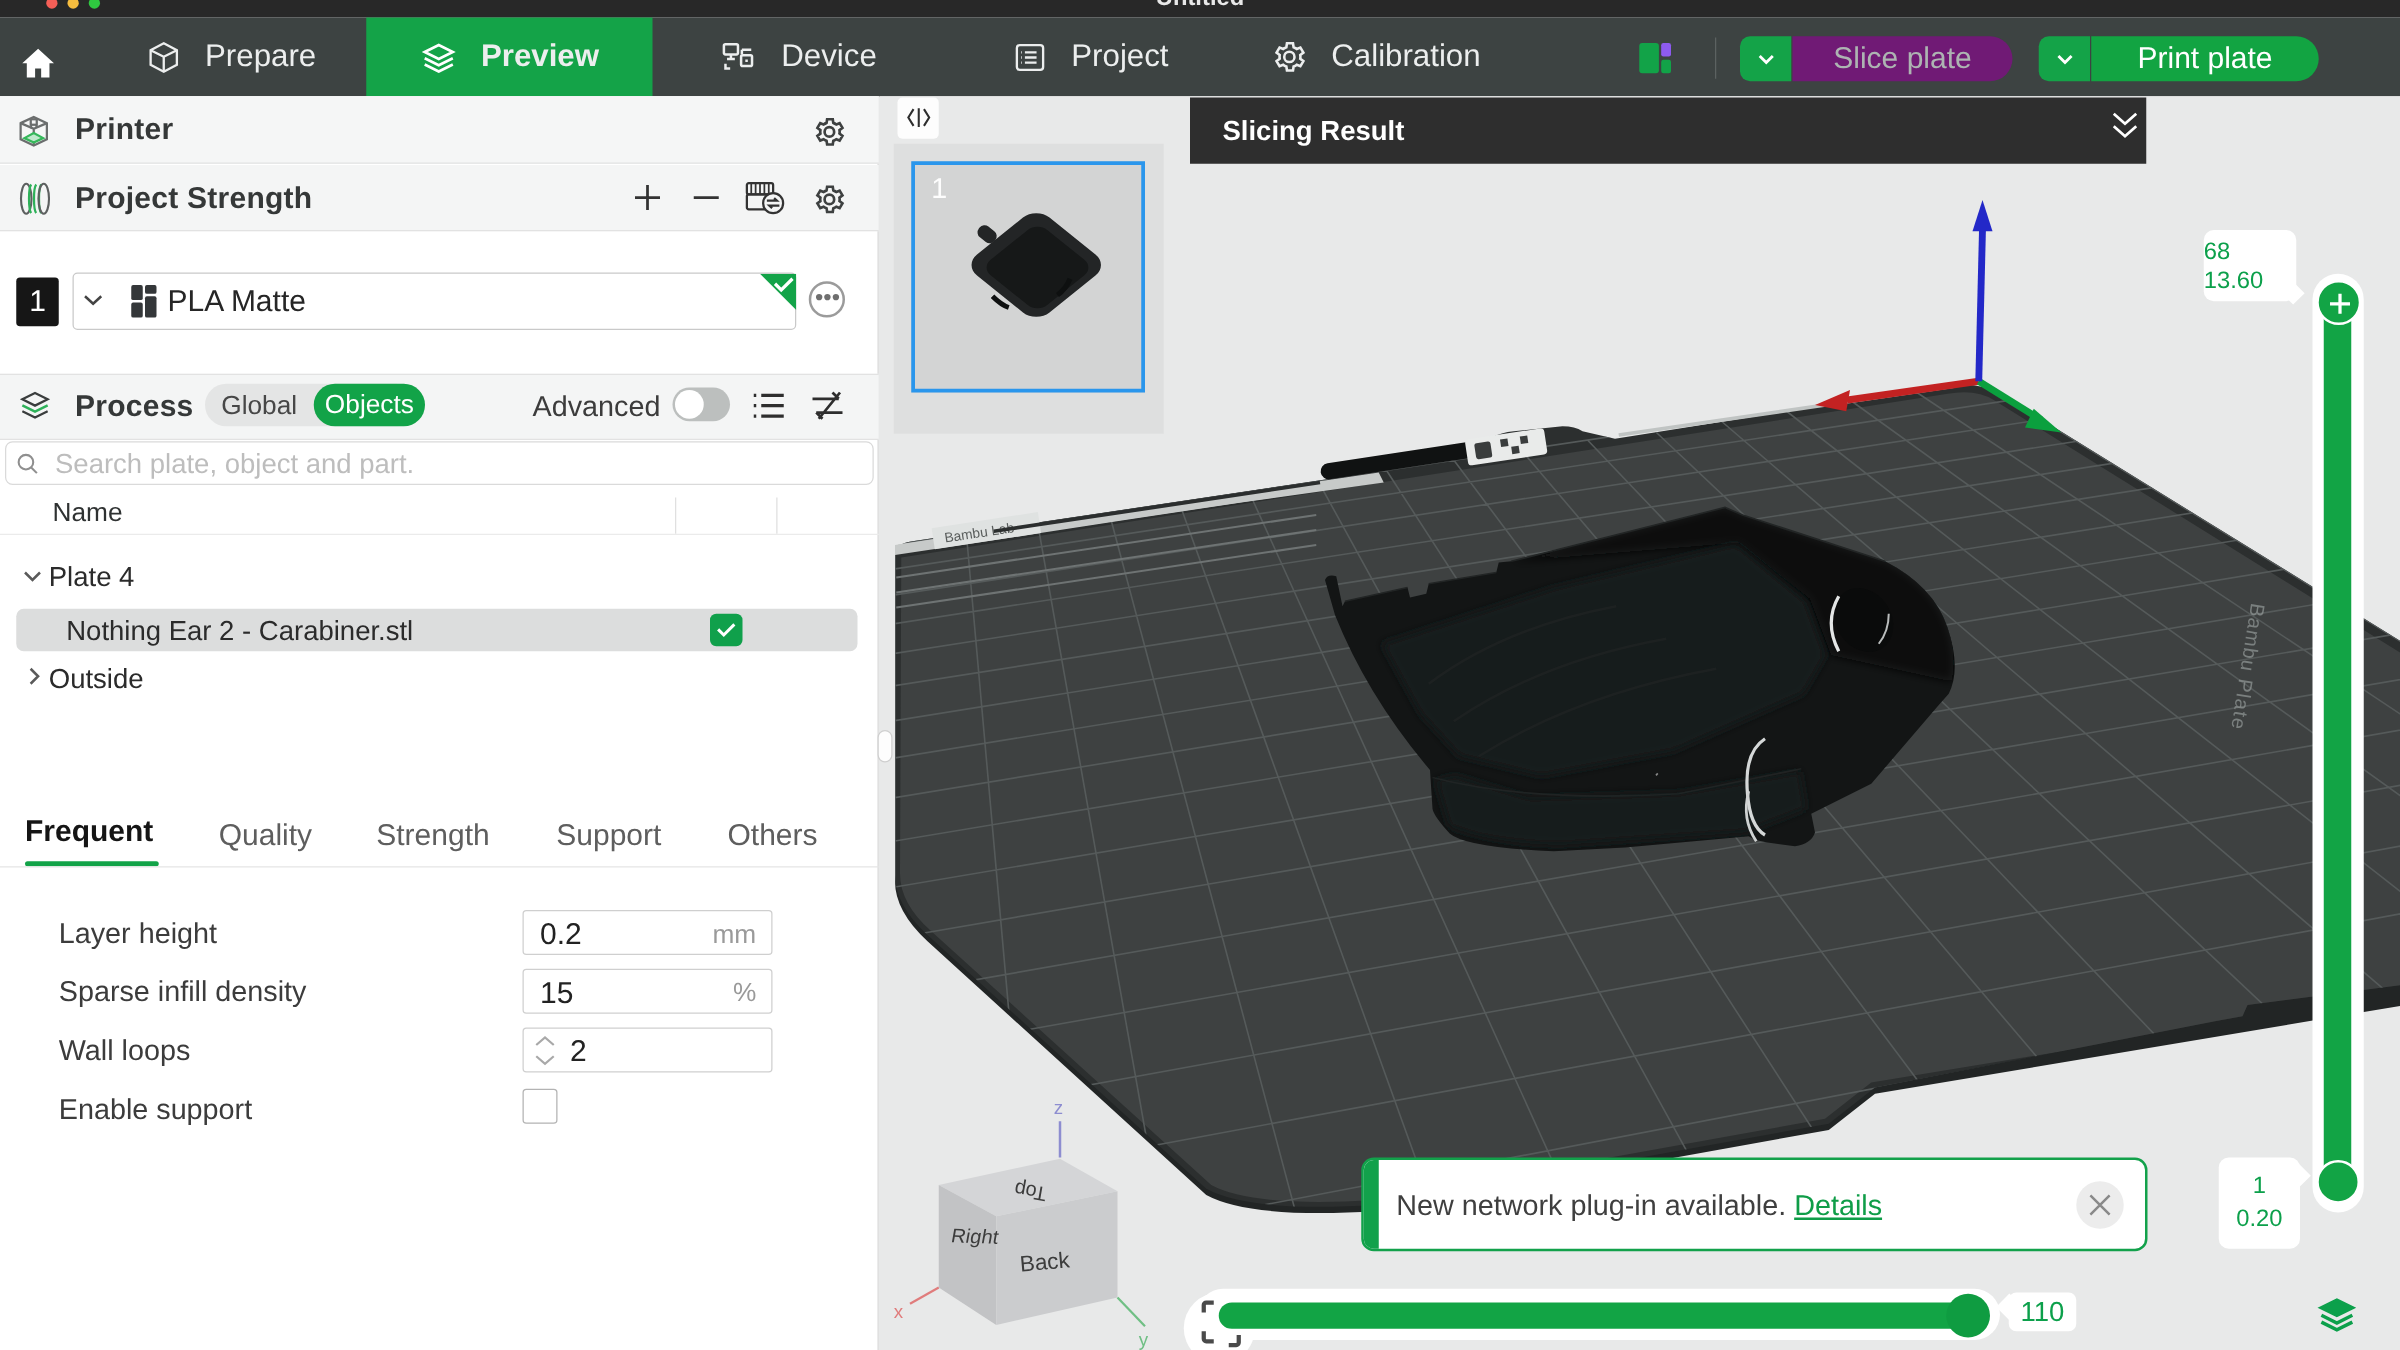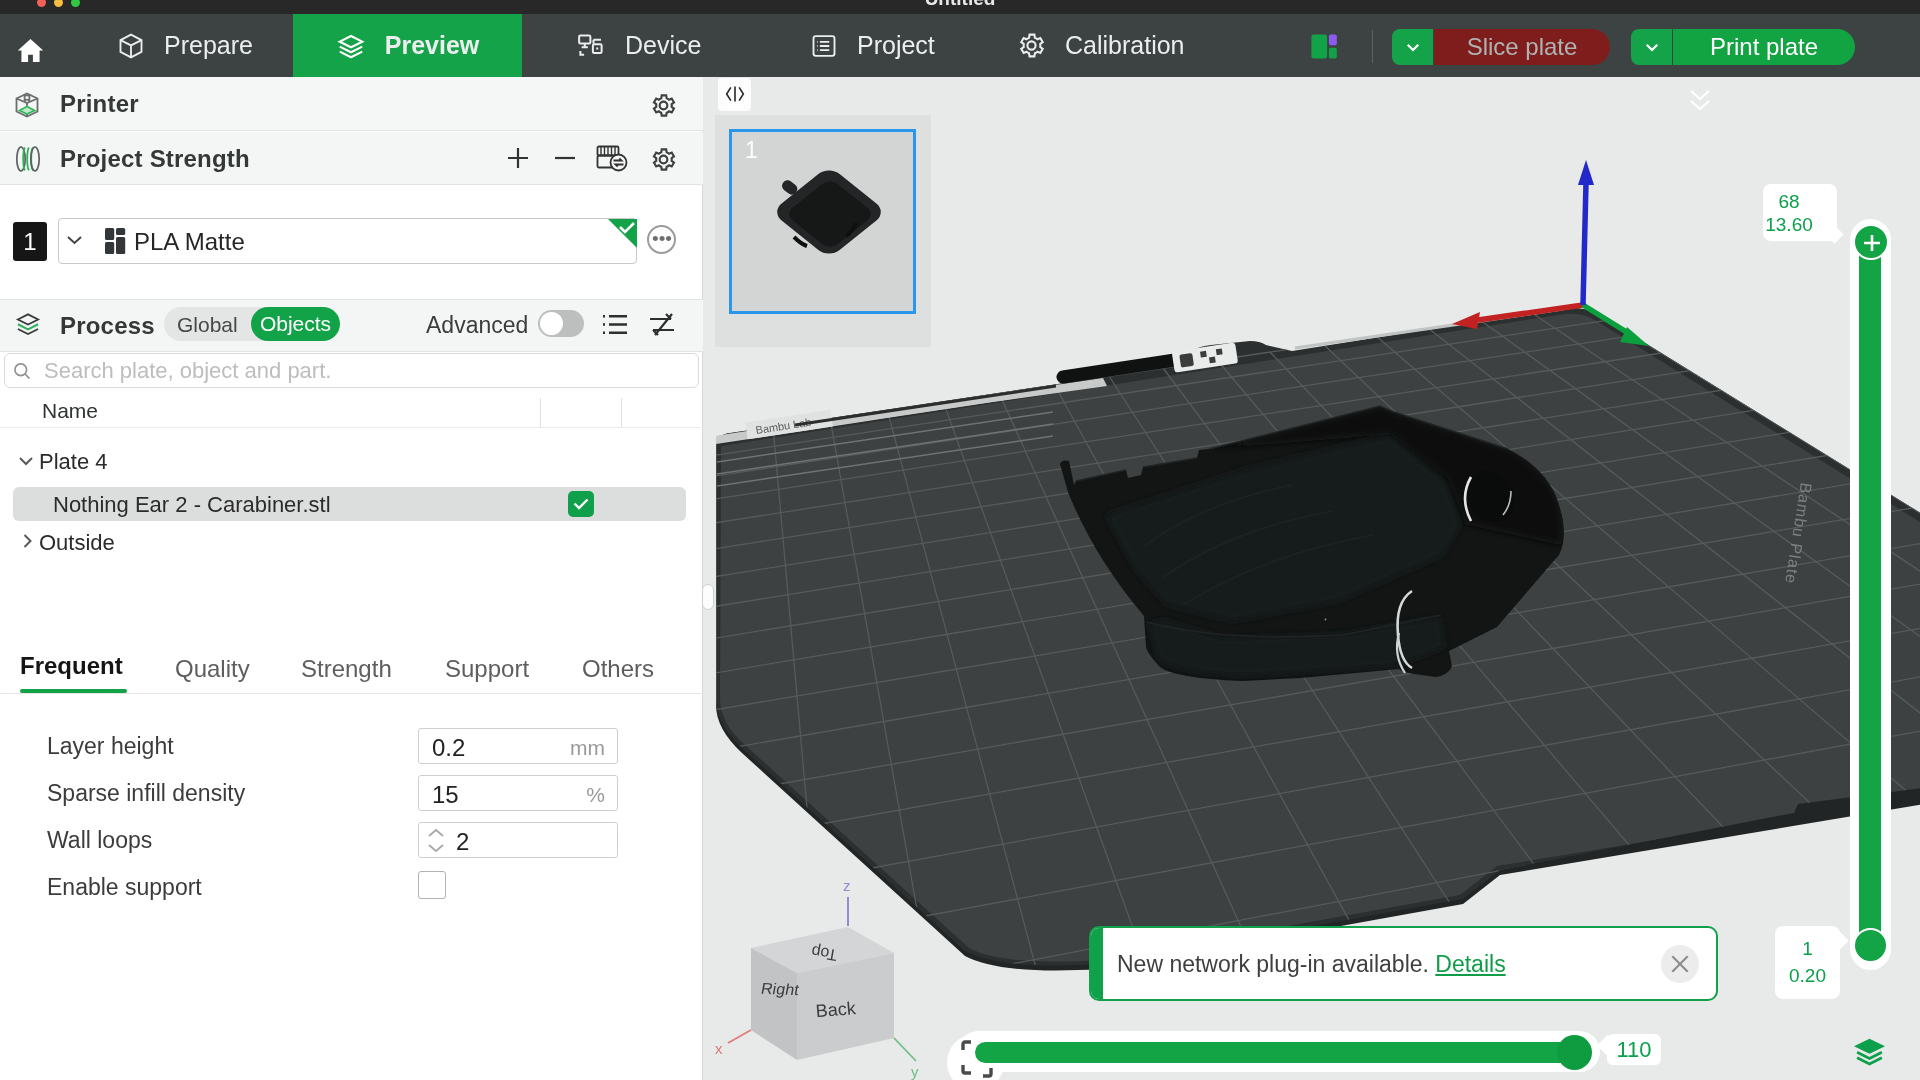--- a/index.html
+++ b/index.html
@@ -63,21 +63,21 @@
       <rect x="16.5" y="2" width="6.5" height="9" rx="1.5" fill="#8e5bf0"></rect>
       <rect x="16.5" y="13" width="6.5" height="9" rx="1.5" fill="#12a348"></rect>
       <rect x="5" y="5" width="7" height="8" rx="1" fill="#fff" opacity="0"></rect>
     </svg>
   <div class="abs" style="left:1372px;top:16px;width:1px;height:33px;background:#5c6261"></div>
   <div class="combo-ch" style="left:1392px">
       <svg width="18" height="18" viewBox="0 0 24 24" fill="none" stroke="#fff" stroke-width="3">
         <path d="M5 9l7 7 7-7"></path>
       </svg>
     </div>
-  <div class="pill" style="left:1434px;width:176px;background:#7f1d1d;color:#adb4b2">Slice plate</div>
+  <div class="pill" style="left:1434px;width:176px;background:#701a75;color:#adb4b2">Slice plate</div>
   <div class="combo-ch" style="left:1631px">
       <svg width="18" height="18" viewBox="0 0 24 24" fill="none" stroke="#fff" stroke-width="3">
         <path d="M5 9l7 7 7-7"></path>
       </svg>
     </div>
   <div class="pill" style="left:1673px;width:182px;background:#12a442;color:#fff;font-weight:normal">Print plate</div>
 </div>
 <div id="panel">
 
   <div class="hrow" style="top:0;height:54px;background:#f5f6f6"></div>
@@ -309,34 +309,37 @@
 <svg class="abs" style="left:58px;top:88px" width="130" height="112" viewBox="0 0 130 112">
   <g transform="translate(67,47) scale(1,0.8) rotate(45)">
         <rect x="-41" y="-41" width="82" height="82" rx="15" fill="#232526"></rect>
       </g>
   <g transform="translate(68,49) scale(1,0.8) rotate(45)">
         <rect x="-32" y="-32" width="64" height="64" rx="11" fill="#161818"></rect>
       </g>
   <rect x="20" y="17" width="16" height="11" rx="5" transform="rotate(38 28 22)" fill="#232526"></rect>
   <path d="M32 72 q7 7 13 9 M94 58 q-3 8 -10 13" stroke="#0e1010" stroke-width="4" fill="none"></path>
 </svg>
+<div class="abs" style="left:248px;top:1px;width:765px;height:53px;background:#2e2e2e;display:flex;align-items:center">
+      <span style="color:#fff;font-size:22px;font-weight:bold;margin-left:26px">Slicing Result</span>
+    </div>
 <svg class="abs" style="left:984px;top:11px" width="24" height="26" viewBox="0 0 24 26" fill="none" stroke="#fff" stroke-width="2.2">
       <path d="M3 3l9 8 9-8M3 13l9 8 9-8"></path>
     </svg>
 
 <div class="abs" style="left:1146px;top:142px;width:41px;height:751px;background:#fff;border-radius:21px"></div>
 <div class="abs" style="left:1155px;top:170px;width:22px;height:698px;background:#12a445"></div>
 <div class="abs" style="left:1149px;top:147px;width:36px;height:36px;background:#12a445;border-radius:50%;border:2px solid #fff"></div>
 <svg class="abs" style="left:1156px;top:154px" width="24" height="24" viewBox="0 0 24 24" stroke="#fff" stroke-width="2.6" fill="none">
       <path d="M12 4v16M4 12h16"></path>
     </svg>
 <div class="abs" style="left:1149px;top:851px;width:35px;height:35px;background:#12a445;border-radius:50%;border:2px solid #fff"></div>
 <div class="abs" style="left:1059px;top:107px;width:74px;height:57px;background:#fff;border-radius:8px"></div>
 <div class="abs" style="left:1124px;top:151px;width:13px;height:13px;background:#fff;transform:rotate(45deg)"></div>
-<div class="abs" style="left:1059px;top:113px;width:52px;text-align:center;color:#0ca04b;font-size:19px;line-height:23px">68<br>13.60</div>
+<div class="abs" style="left:1059px;top:113px;width:52px;color:#0ca04b;font-size:19px;line-height:23px">68<br>13.60</div>
 <div class="abs" style="left:1071px;top:849px;width:65px;height:73px;background:#fff;border-radius:8px"></div>
 <div class="abs" style="left:1129px;top:857px;width:13px;height:13px;background:#fff;transform:rotate(45deg)"></div>
 <div class="abs" style="left:1071px;top:858px;width:65px;text-align:center;color:#0ca04b;font-size:19px;line-height:27px">1<br>0.20</div>
 
 <div class="abs" style="left:385px;top:849px;width:629px;height:75px;background:#fff;border:2px solid #12a14b;border-radius:10px"></div>
 <div class="abs" style="left:387px;top:851px;width:12px;height:71px;background:#12a14b;border-radius:8px 0 0 8px"></div>
 <div class="abs" style="left:413px;top:874px;font-size:23px;color:#3f3f3f">New network plug-in available. <span style="color:#0f9d48;text-decoration:underline">Details</span></div>
 <div class="abs" style="left:957px;top:868px;width:38px;height:38px;background:#ececec;border-radius:50%"></div>
 <svg class="abs" style="left:965px;top:876px" width="22" height="22" viewBox="0 0 20 20" stroke="#8a8a8a" stroke-width="1.8">
       <path d="M3 3l14 14M17 3L3 17"></path>

